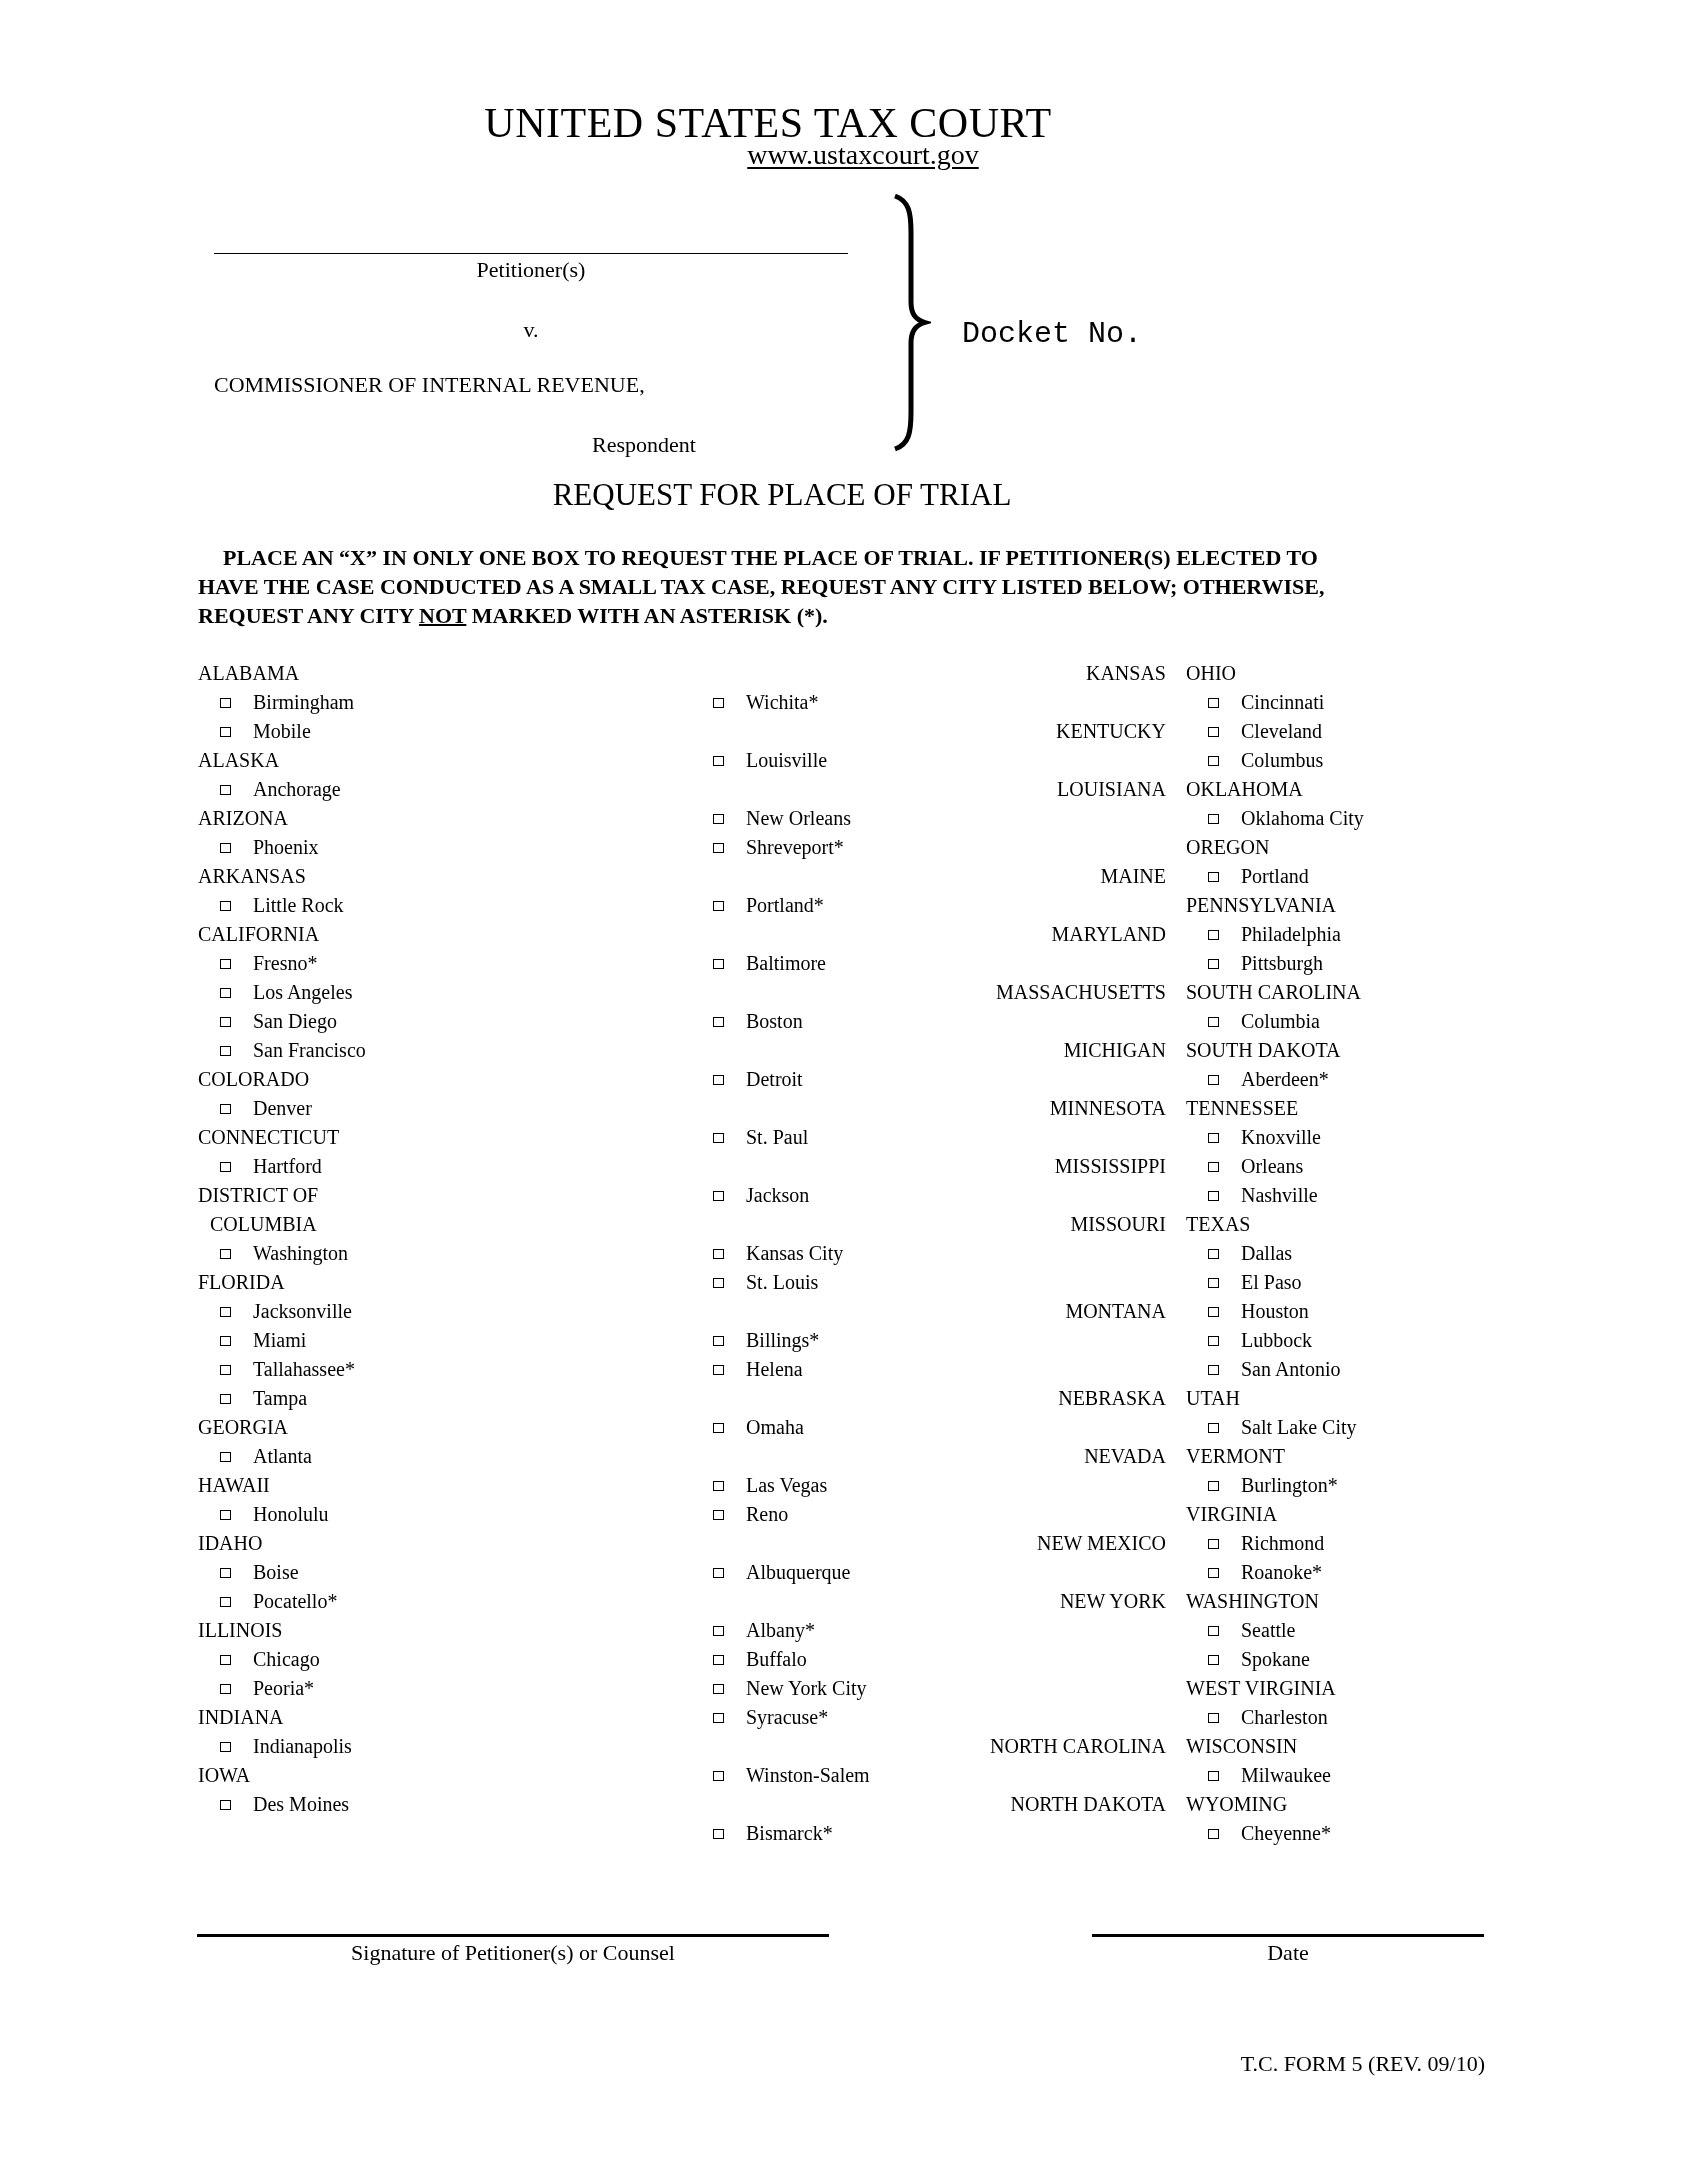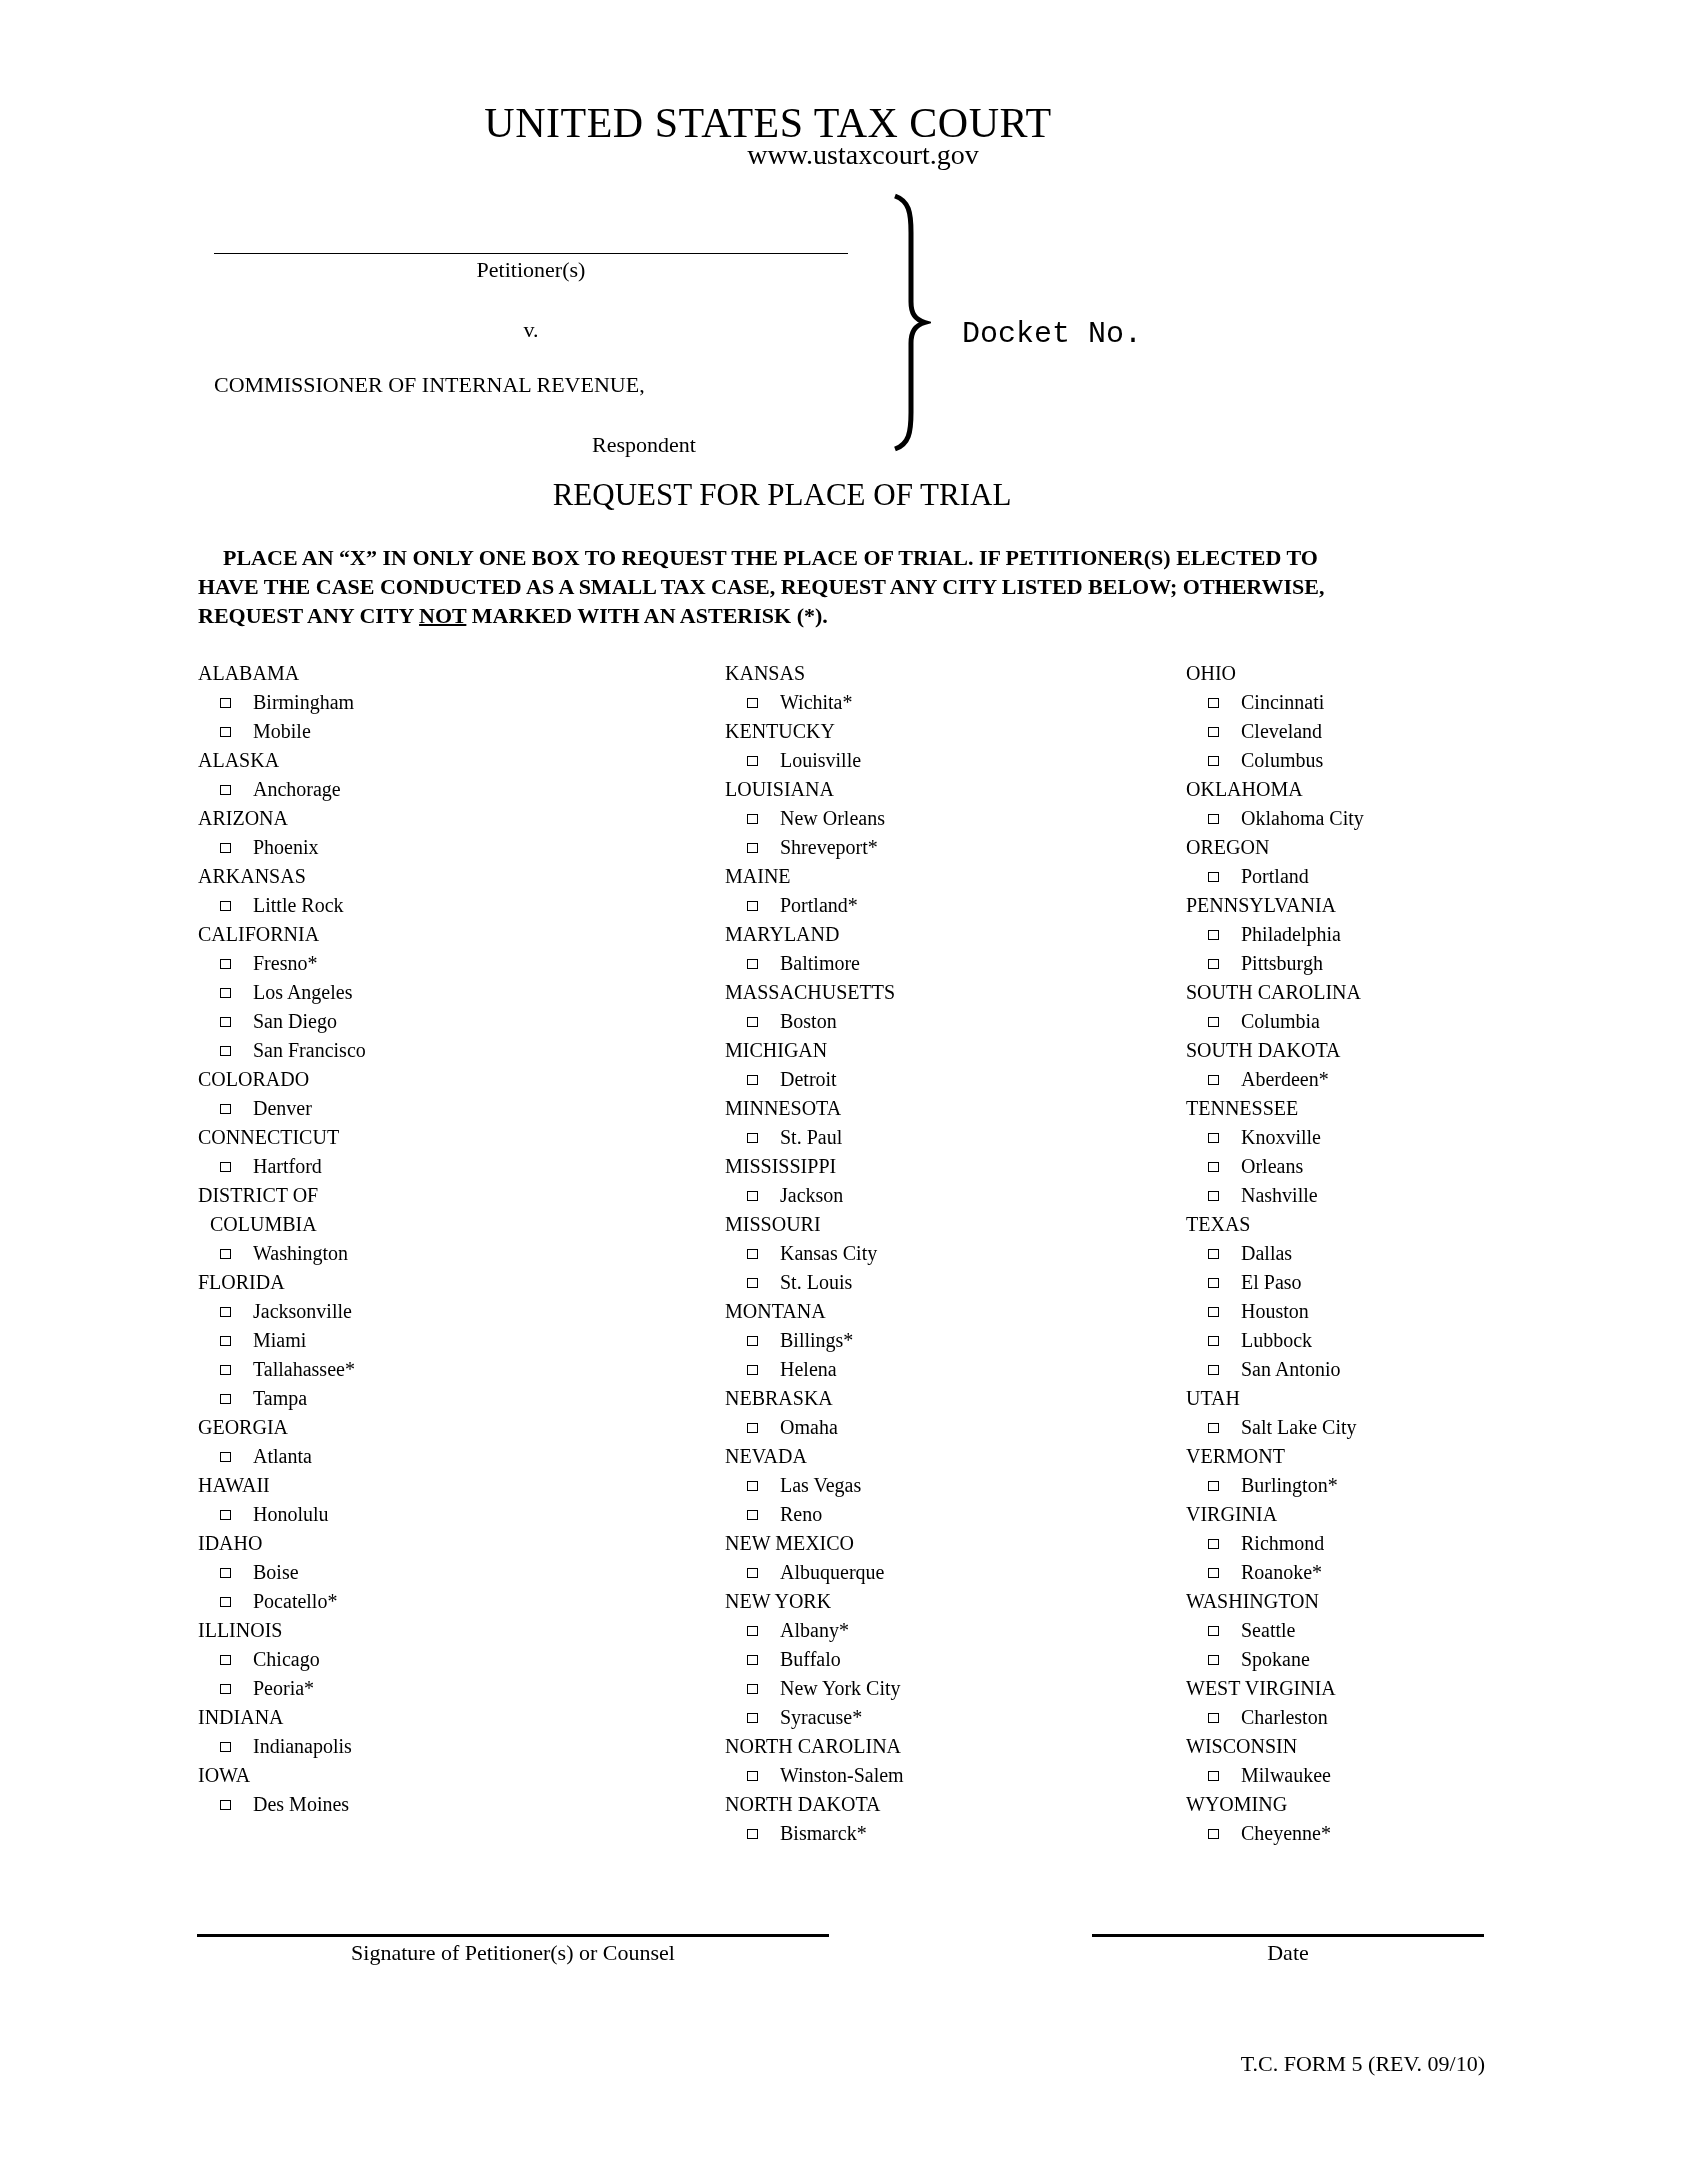--- a/index.html
+++ b/index.html
@@ -1,34 +1,34 @@
 <!DOCTYPE html>
 <html><head>
 <meta charset="utf-8">
 <style>
   html, body { margin: 0; padding: 0; background: #ffffff; }
   body { width: 1683px; height: 2178px; position: relative; overflow: hidden;
          font-family: "Liberation Serif", "DejaVu Serif", serif; color: #000; }
   .abs { position: absolute; white-space: nowrap; }
   .title { top: 99px; left: 0; width: 1536px; text-align: center; font-size: 42px; letter-spacing: 0.5px; }
   .url { top: 139px; left: 0; width: 1683px; text-align: center; font-size: 28px; }
-  .url span { text-underline-offset: 3px; margin-left: 43px; }
+  .url span { text-decoration: underline; text-underline-offset: 3px; margin-left: 43px; }
   .pet-line { top: 253px; left: 214px; width: 634px; height: 0; border-top: 1.5px solid #000; }
   .pet-label { top: 257px; left: 214px; width: 634px; text-align: center; font-size: 22px; }
   .vs { top: 317px; left: 214px; width: 634px; text-align: center; font-size: 22px; }
   .respondent-name { top: 372px; left: 214px; font-size: 22px; text-align: right; }
   .respondent-label { top: 432px; left: 592px; font-size: 22px; }
   .brace { top: 193px; left: 891px; width: 40px; height: 259px; }
   .docket { top: 317px; left: 962px; font-size: 30px; font-family: Liberation Mono, monospace; }
   .heading { top: 477px; left: 0; width: 1564px; text-align: center; font-size: 31px; }
   .instructions { top: 543px; left: 198px; width: 1287px; font-size: 22px; font-weight: bold; line-height: 29px; white-space: normal; }
   .instructions .l1 { padding-left: 25px; display: block; }
   .instructions u { text-decoration: underline; text-decoration-thickness: 2px; }
   .col { position: absolute; top: 659px; width: 475px; font-size: 20px; line-height: 29px; }
-  .col-1 { left: 198px; } .col-2 { left: 725px; } .col-3 { left: 1186px; }
+  .col-1 { left: 198px; } .col-2 { left: 691px; text-align: right; } .col-3 { left: 1186px; }
   .state { display: block; height: 29px; }
   .state.indent { padding-left: 12px; }
   .city { display: flex; align-items: center; height: 29px; padding-left: 22px; }
   .box { width: 11px; height: 10px; border: 1.5px solid #000; box-sizing: border-box; margin-right: 22px; flex: 0 0 auto; cursor: pointer; }
   .sig-line { top: 1934px; left: 197px; width: 632px; height: 0; border-top: 3px solid #000; }
   .sig-label { top: 1940px; left: 197px; width: 632px; text-align: center; font-size: 22px; }
   .date-line { top: 1934px; left: 1092px; width: 392px; height: 0; border-top: 3px solid #000; }
   .date-label { top: 1940px; left: 1092px; width: 392px; text-align: center; font-size: 22px; }
   .footer { top: 2051px; left: 1208px; width: 277px; text-align: right; font-size: 22px; }
 </style>

